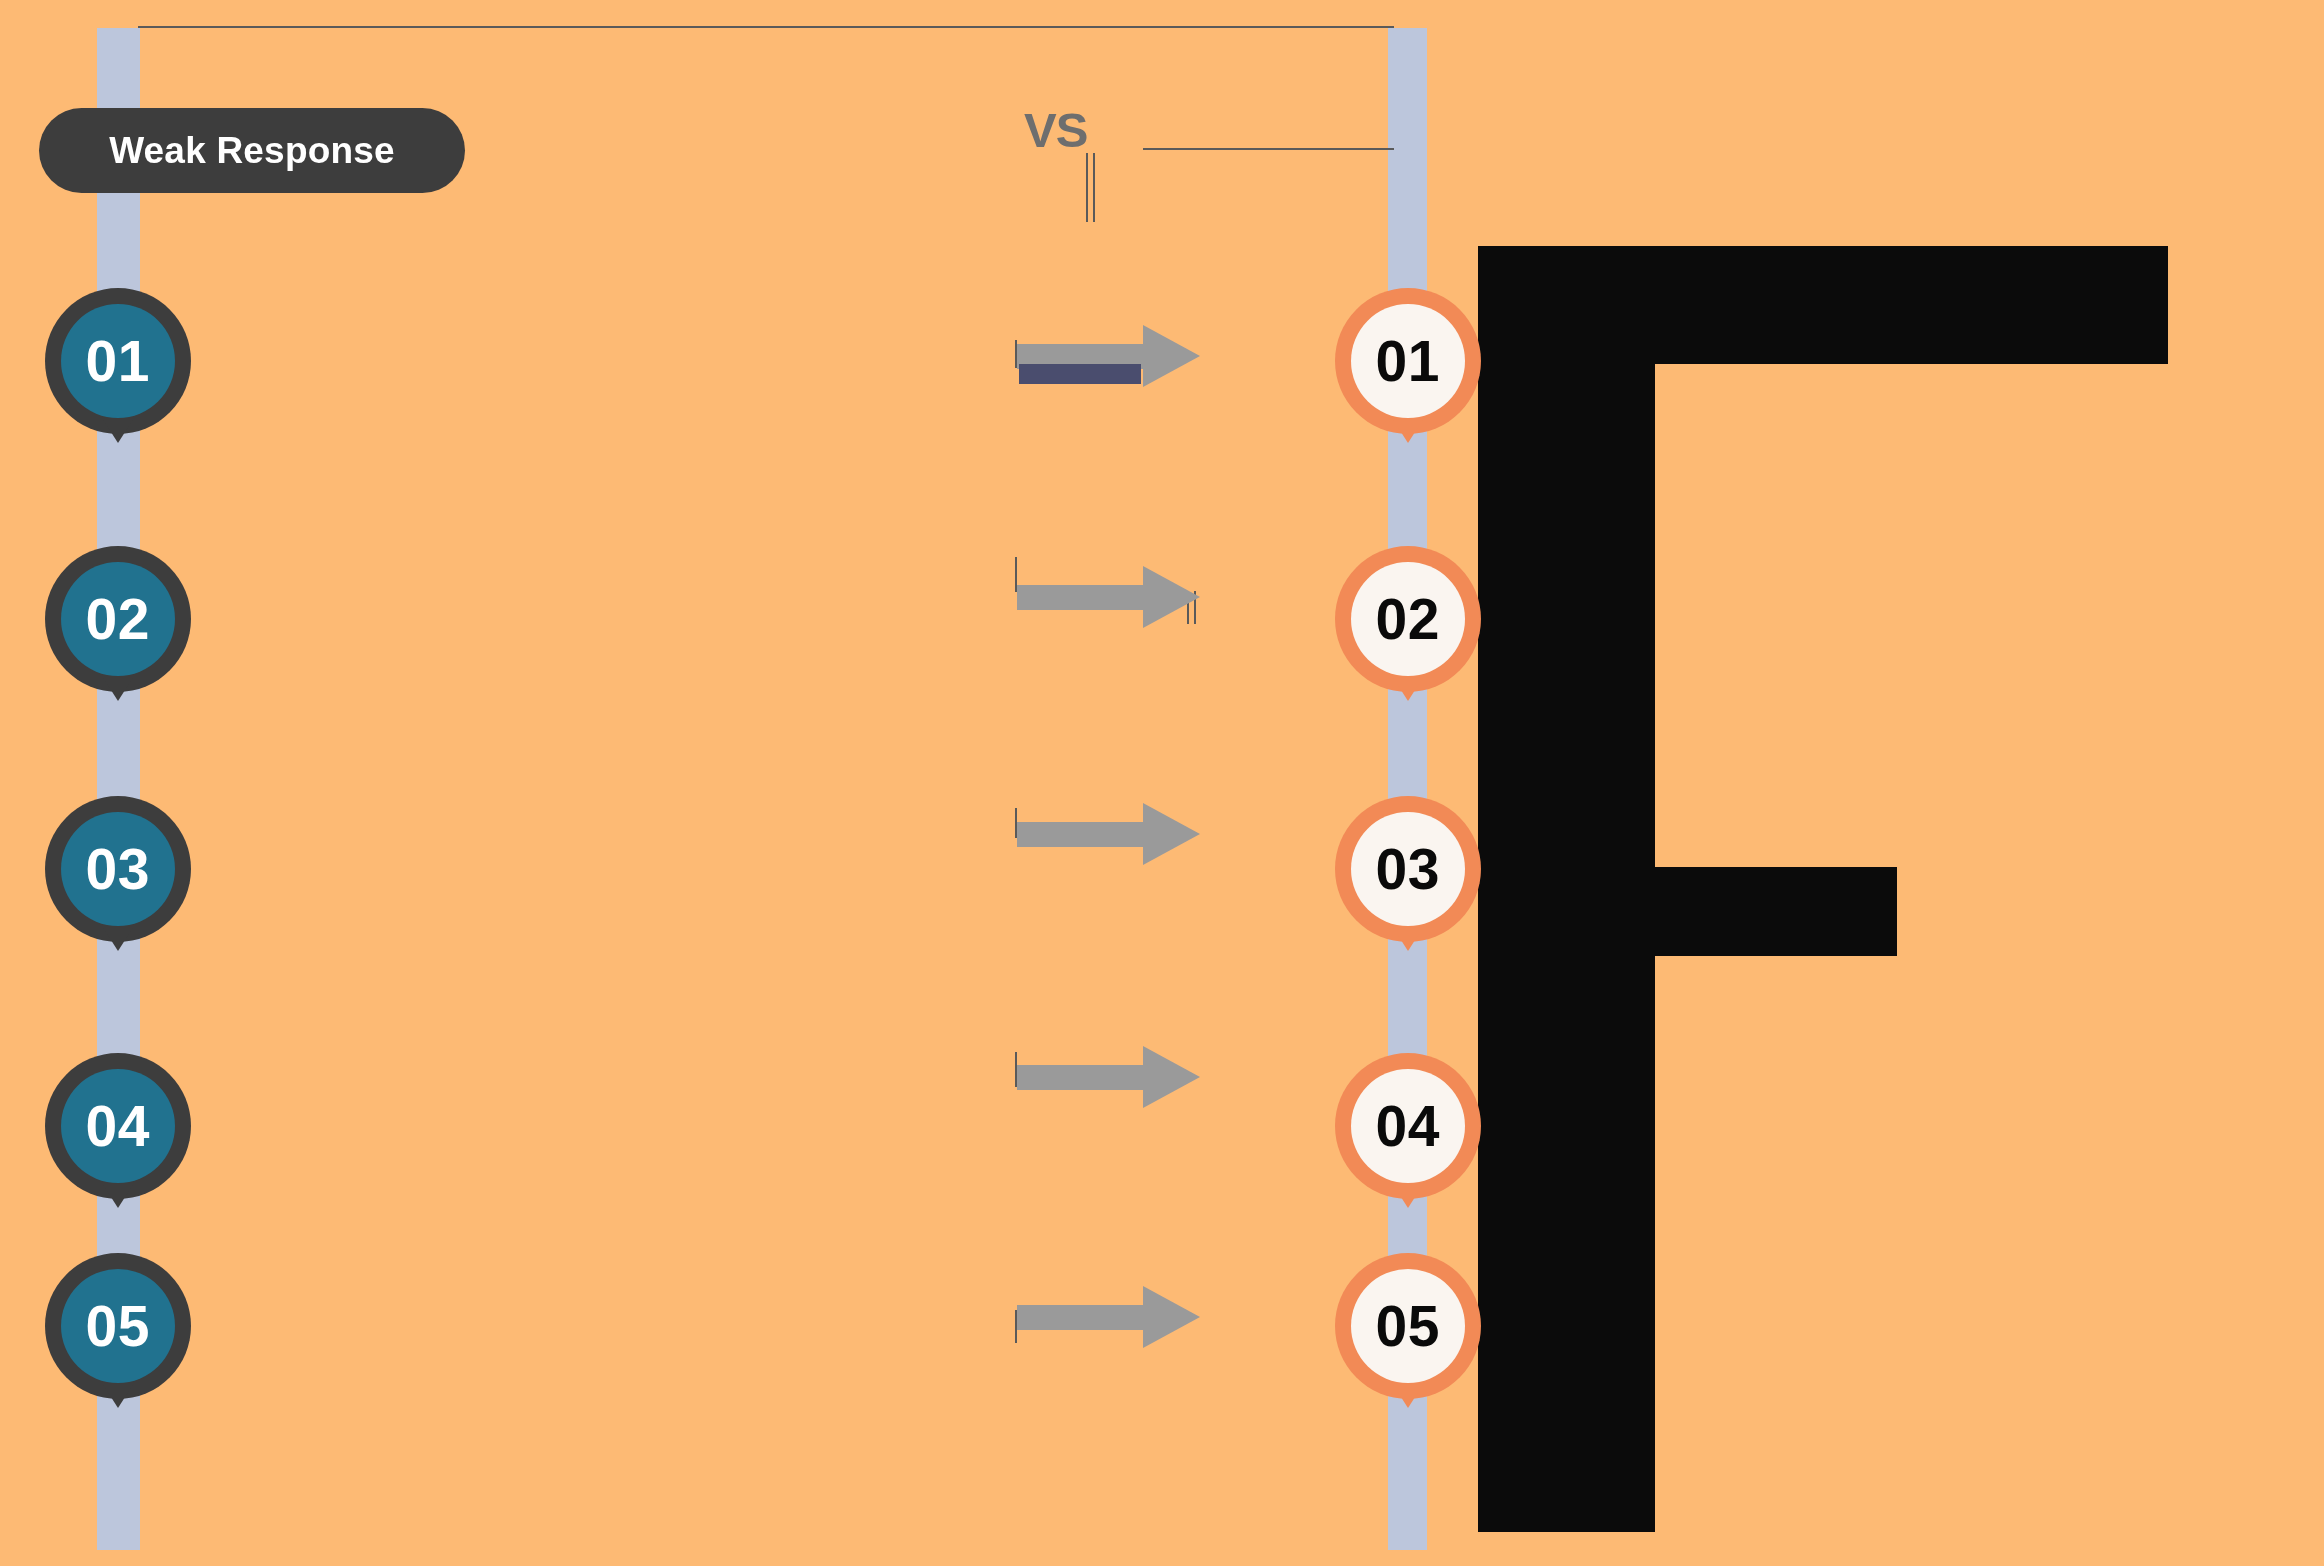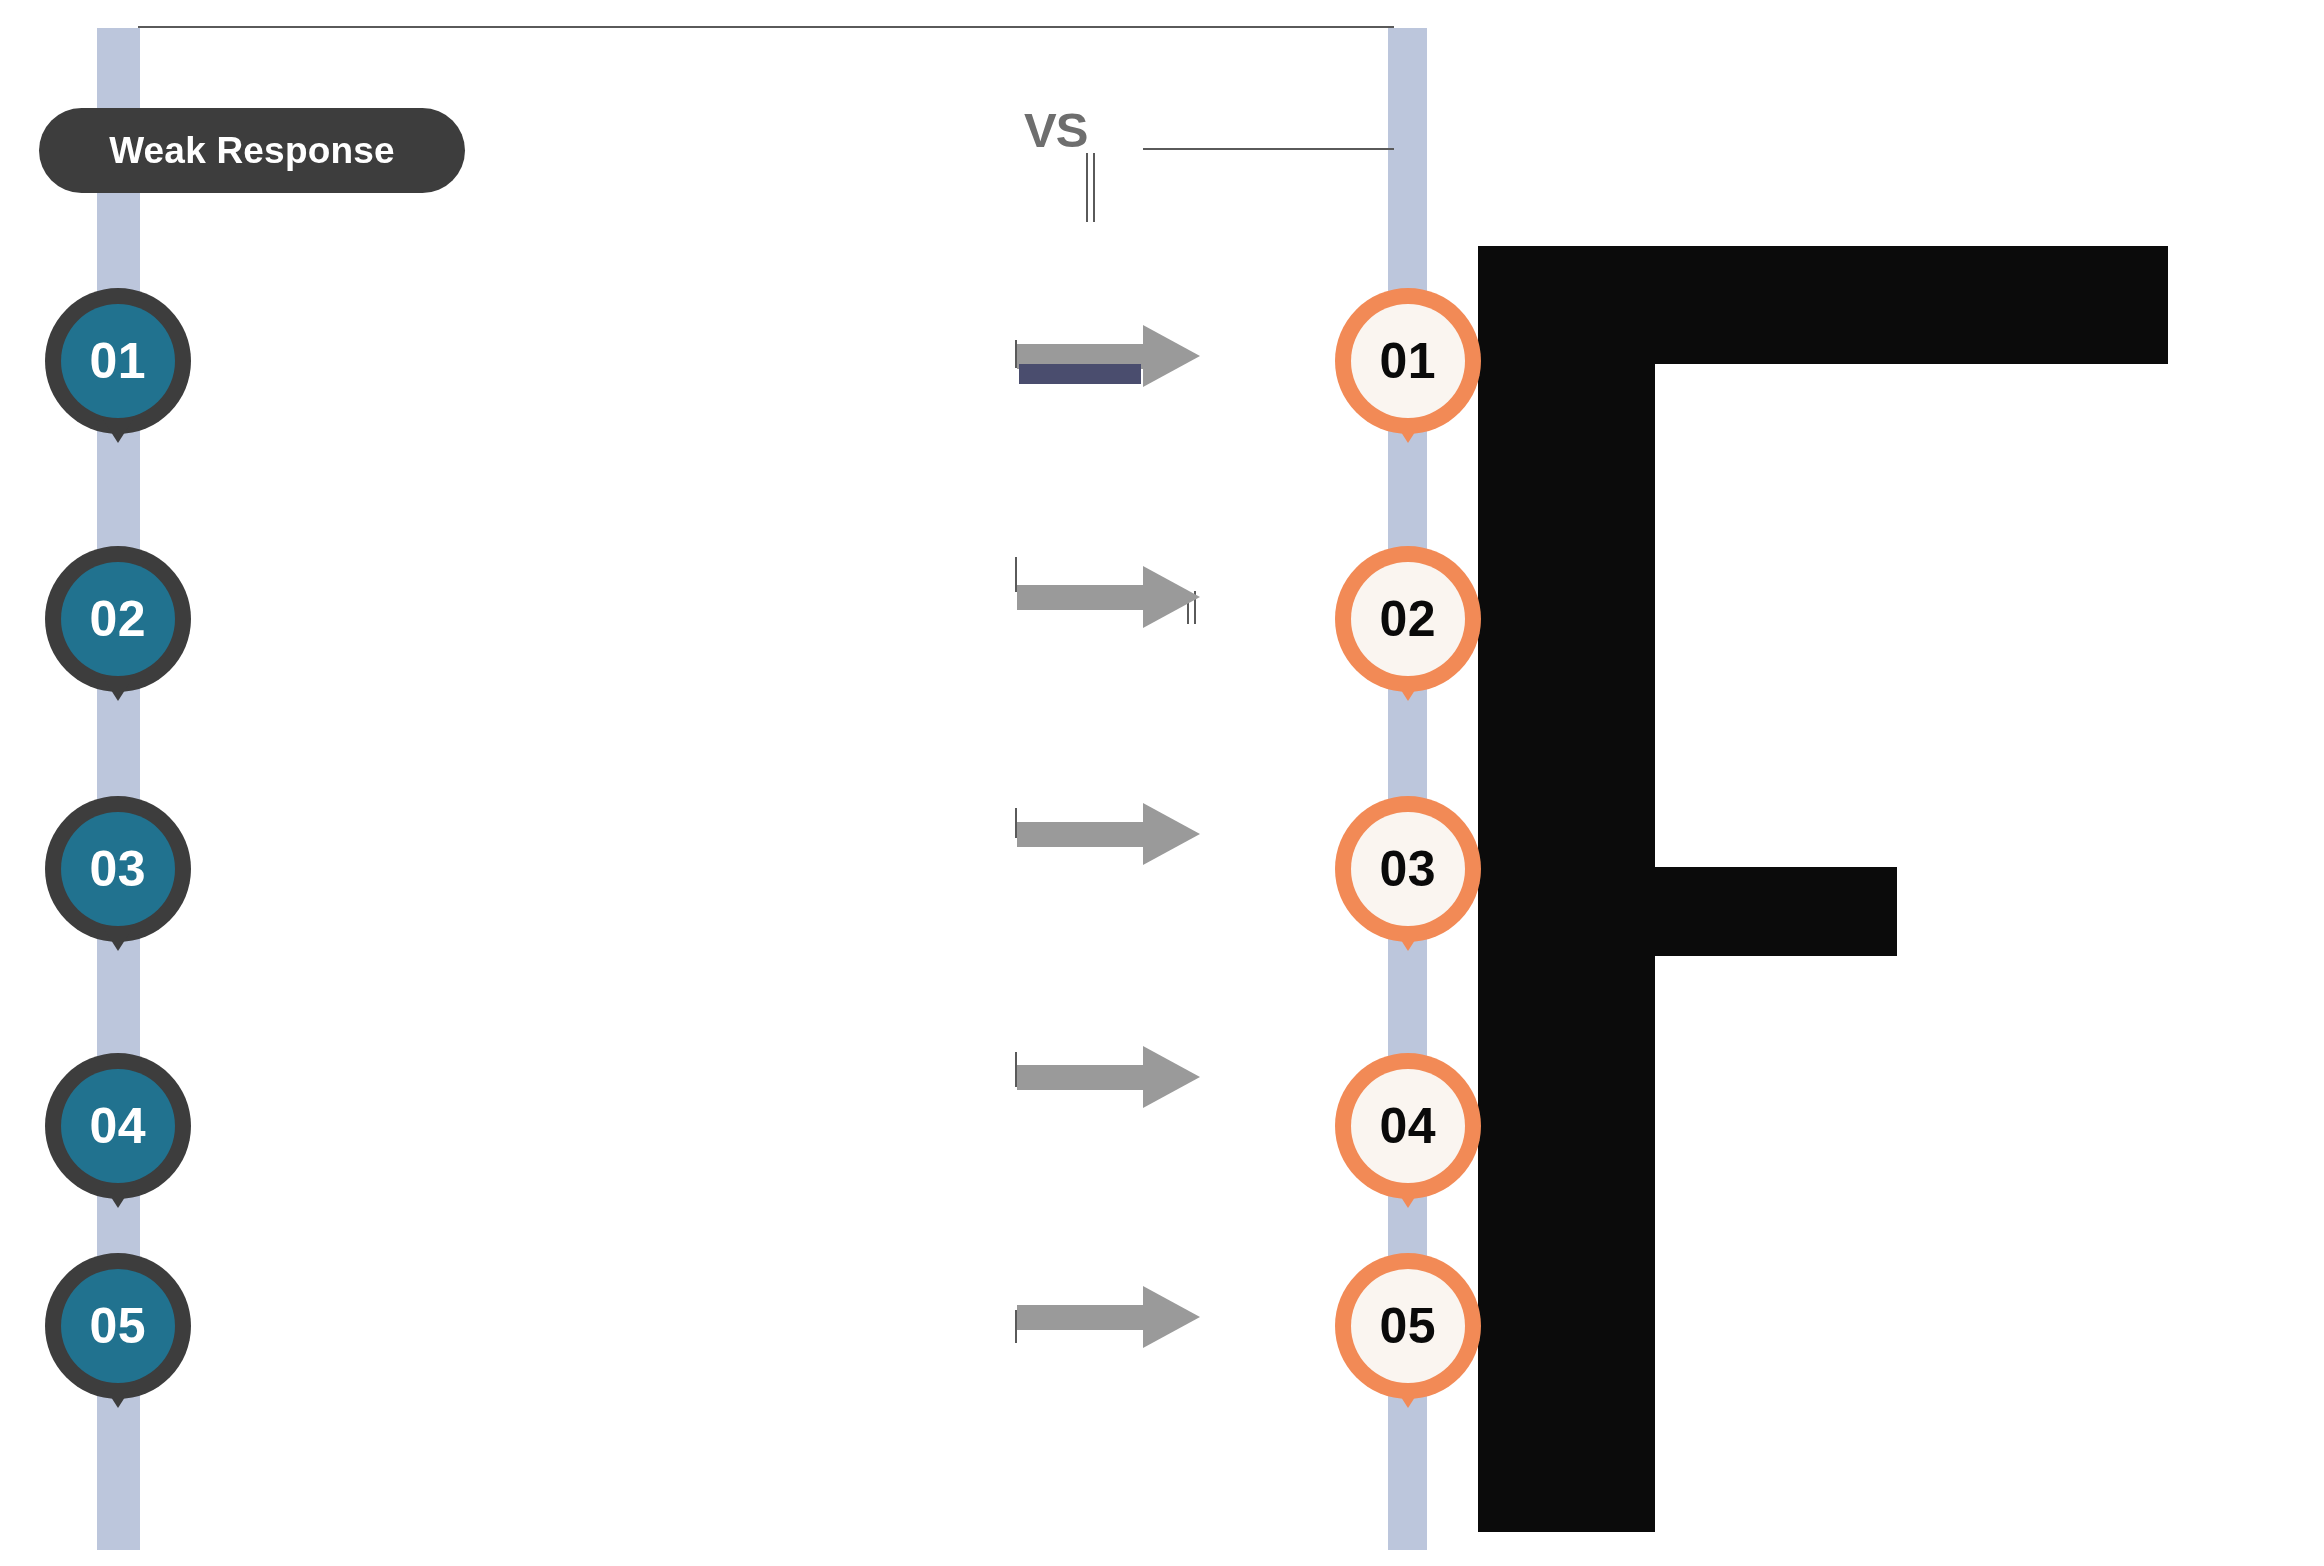--- a/index.html
+++ b/index.html
@@ -7,21 +7,21 @@
     padding: 0;
     background: #000000;
   }
   body {
     font-family: "Liberation Sans", sans-serif;
   }
   .stage {
     position: relative;
     width: 2325px;
     height: 1566px;
-    background: #ffffff;
+    background: #fdba74;
     overflow: hidden;
   }
 
   
   .rail {
     position: absolute;
     background: #bcc6dc;
   }
   .rail-left  { left: 97px;  top: 27.6px; width: 43px; height: 1522px; }
   .rail-right { left: 1388px; top: 27.6px; width: 39px; height: 1522px; }
@@ -106,21 +106,21 @@
   }
   .marker .inner {
     position: absolute;
     left: 15.8px; top: 15.8px;
     width: 114px;
     height: 114px;
     border-radius: 50%;
     display: flex;
     align-items: center;
     justify-content: center;
-    font-size: 50px;
+    font-size: 57px;
     font-weight: bold;
     letter-spacing: 0.5px;
     z-index: 2;
   }
 
   
   .marker-weak .ring  { background: #3d3d3d; }
   .marker-weak .tail  { border-top: 39px solid #3d3d3d; }
   .marker-weak .inner { background: #21728f; color: #ffffff; }
 

